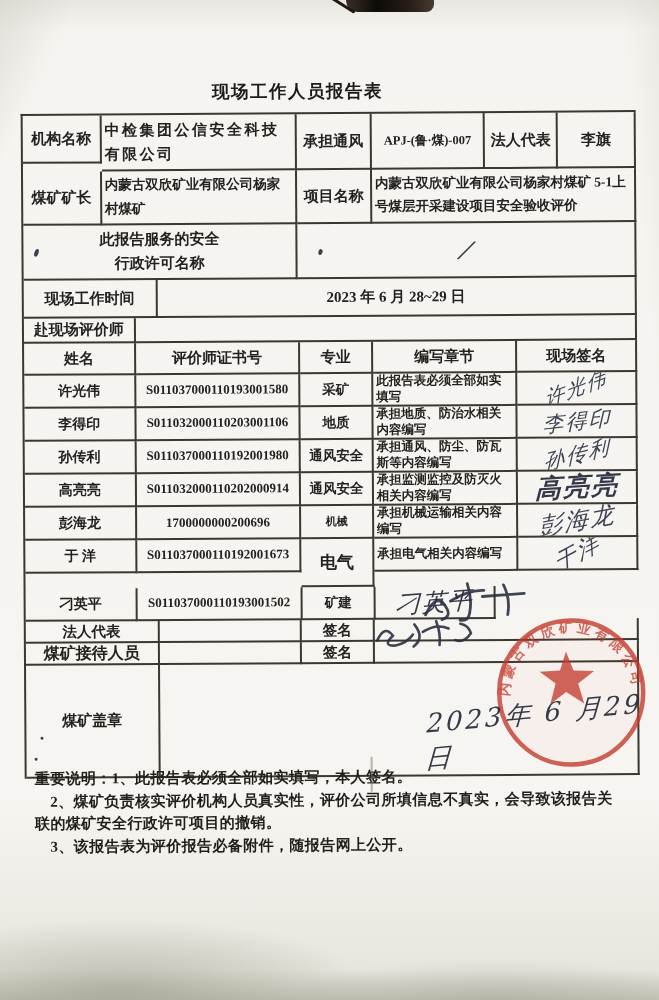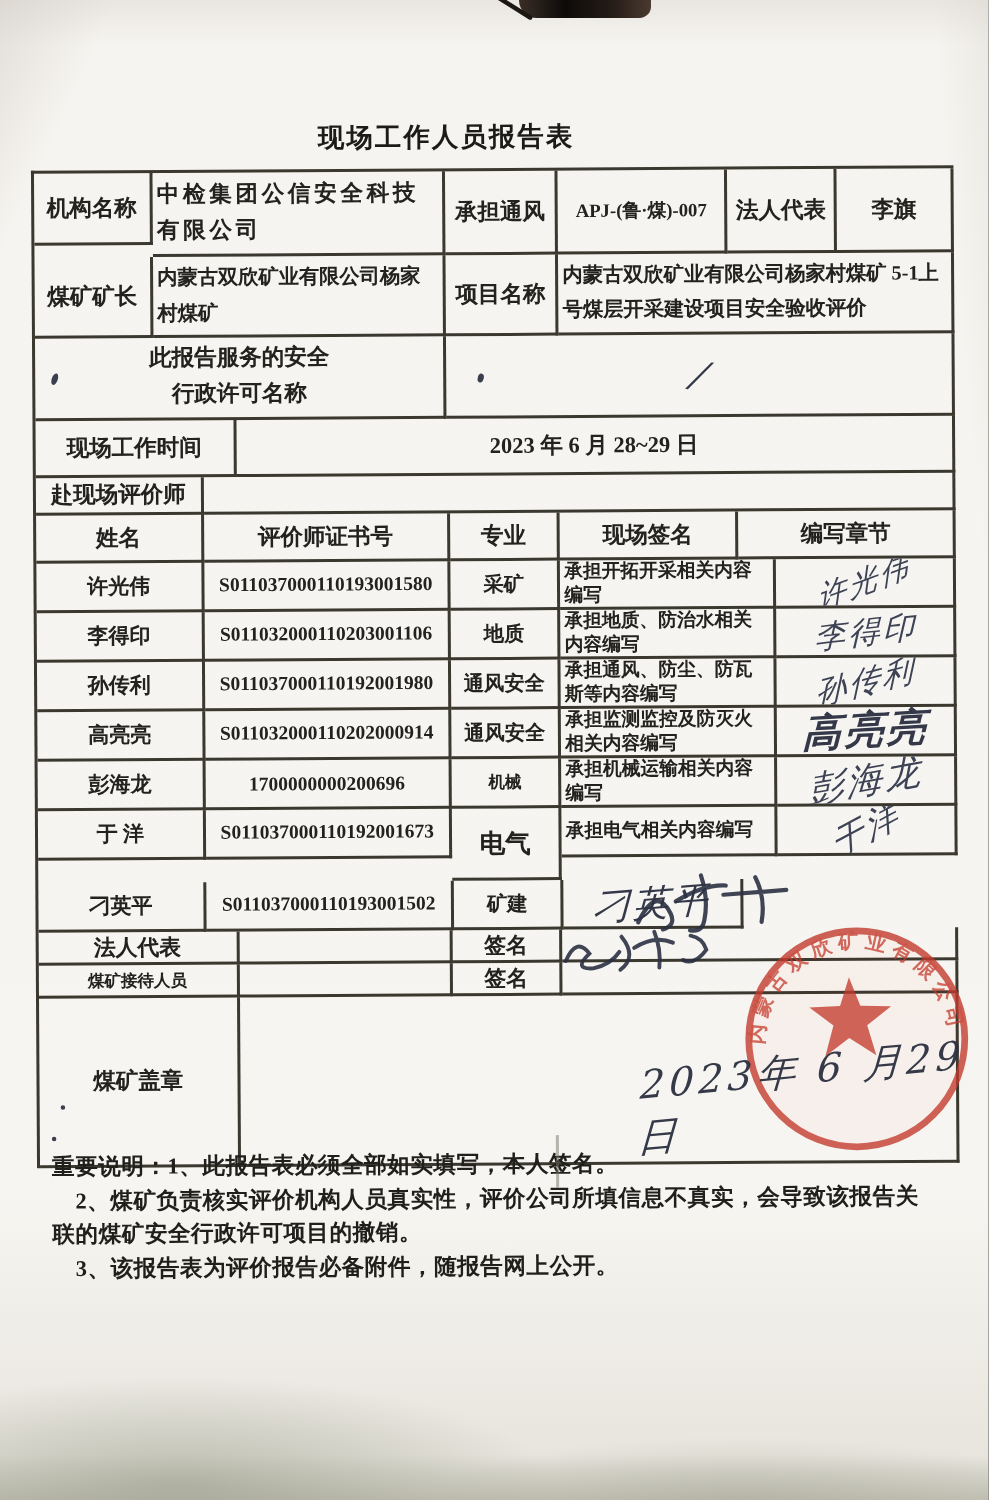--- a/index.html
+++ b/index.html
@@ -108,29 +108,29 @@
 
       <div class="row">
         <div class="cell label" style="width:112px;height:25px">赴现场评价师</div>
         <div class="cell" style="width:503px;height:25px"></div>
       </div>
 
       <div class="row">
         <div class="cell label" style="width:112px;height:32px">姓名</div>
         <div class="cell label" style="width:165px;height:32px">评价师证书号</div>
         <div class="cell label" style="width:73px;height:32px">专业</div>
+        <div class="cell label" style="width:145px;height:32px">编写章节</div>
         <div class="cell label" style="width:120px;height:32px">现场签名</div>
-        <div class="cell label" style="width:145px;height:32px">编写章节</div>
       </div>
 
       <div class="row">
         <div class="cell" style="width:112px;height:33px;font-size:14px">许光伟</div>
         <div class="cell breakall" style="width:165px;height:33px;font-size:13px">S011037000110193001580</div>
         <div class="cell" style="width:73px;height:33px;font-size:13.5px">采矿</div>
-        <div class="cell left small" style="width:145px;height:33px;line-height:1.25">承担开拓开采相关内容编写</div>
+        <div class="cell left small" style="width:145px;height:33px;line-height:1.25">此报告表必须全部如实填写</div>
         <div class="cell" style="width:120px;height:33px">
             <span class="hand sig sig1">许光伟</span>
           </div>
       </div>
       <div class="row">
         <div class="cell" style="width:112px;height:33px;font-size:14px">李得印</div>
         <div class="cell breakall" style="width:165px;height:33px;font-size:13px">S011032000110203001106</div>
         <div class="cell" style="width:73px;height:33px;font-size:13.5px">地质</div>
         <div class="cell left small" style="width:145px;height:33px;line-height:1.25">承担地质、防治水相关内容编写</div>
         <div class="cell" style="width:120px;height:33px">
@@ -183,21 +183,21 @@
       </div>
 
       <div class="row">
         <div class="cell" style="width:134px;height:22px;font-size:14.5px">法人代表</div>
         <div class="cell" style="width:143px;height:22px"></div>
         <div class="cell" style="width:73px;height:22px;font-size:14.5px">签名</div>
         <div class="cell" style="width:265px;height:22px"></div>
       </div>
 
       <div class="row">
-        <div class="cell" style="width:134px;height:22px;font-size:11px">煤矿接待人员</div>
+        <div class="cell" style="width:134px;height:22px;font-size:16px">煤矿接待人员</div>
         <div class="cell" style="width:143px;height:22px"></div>
         <div class="cell" style="width:73px;height:22px;font-size:14.5px">签名</div>
         <div class="cell" style="width:265px;height:22px"></div>
       </div>
 
       <div class="row">
         <div class="cell label" style="width:134px;height:113px">煤矿盖章</div>
         <div class="cell" style="width:481px;height:113px"></div>
       </div>
 

